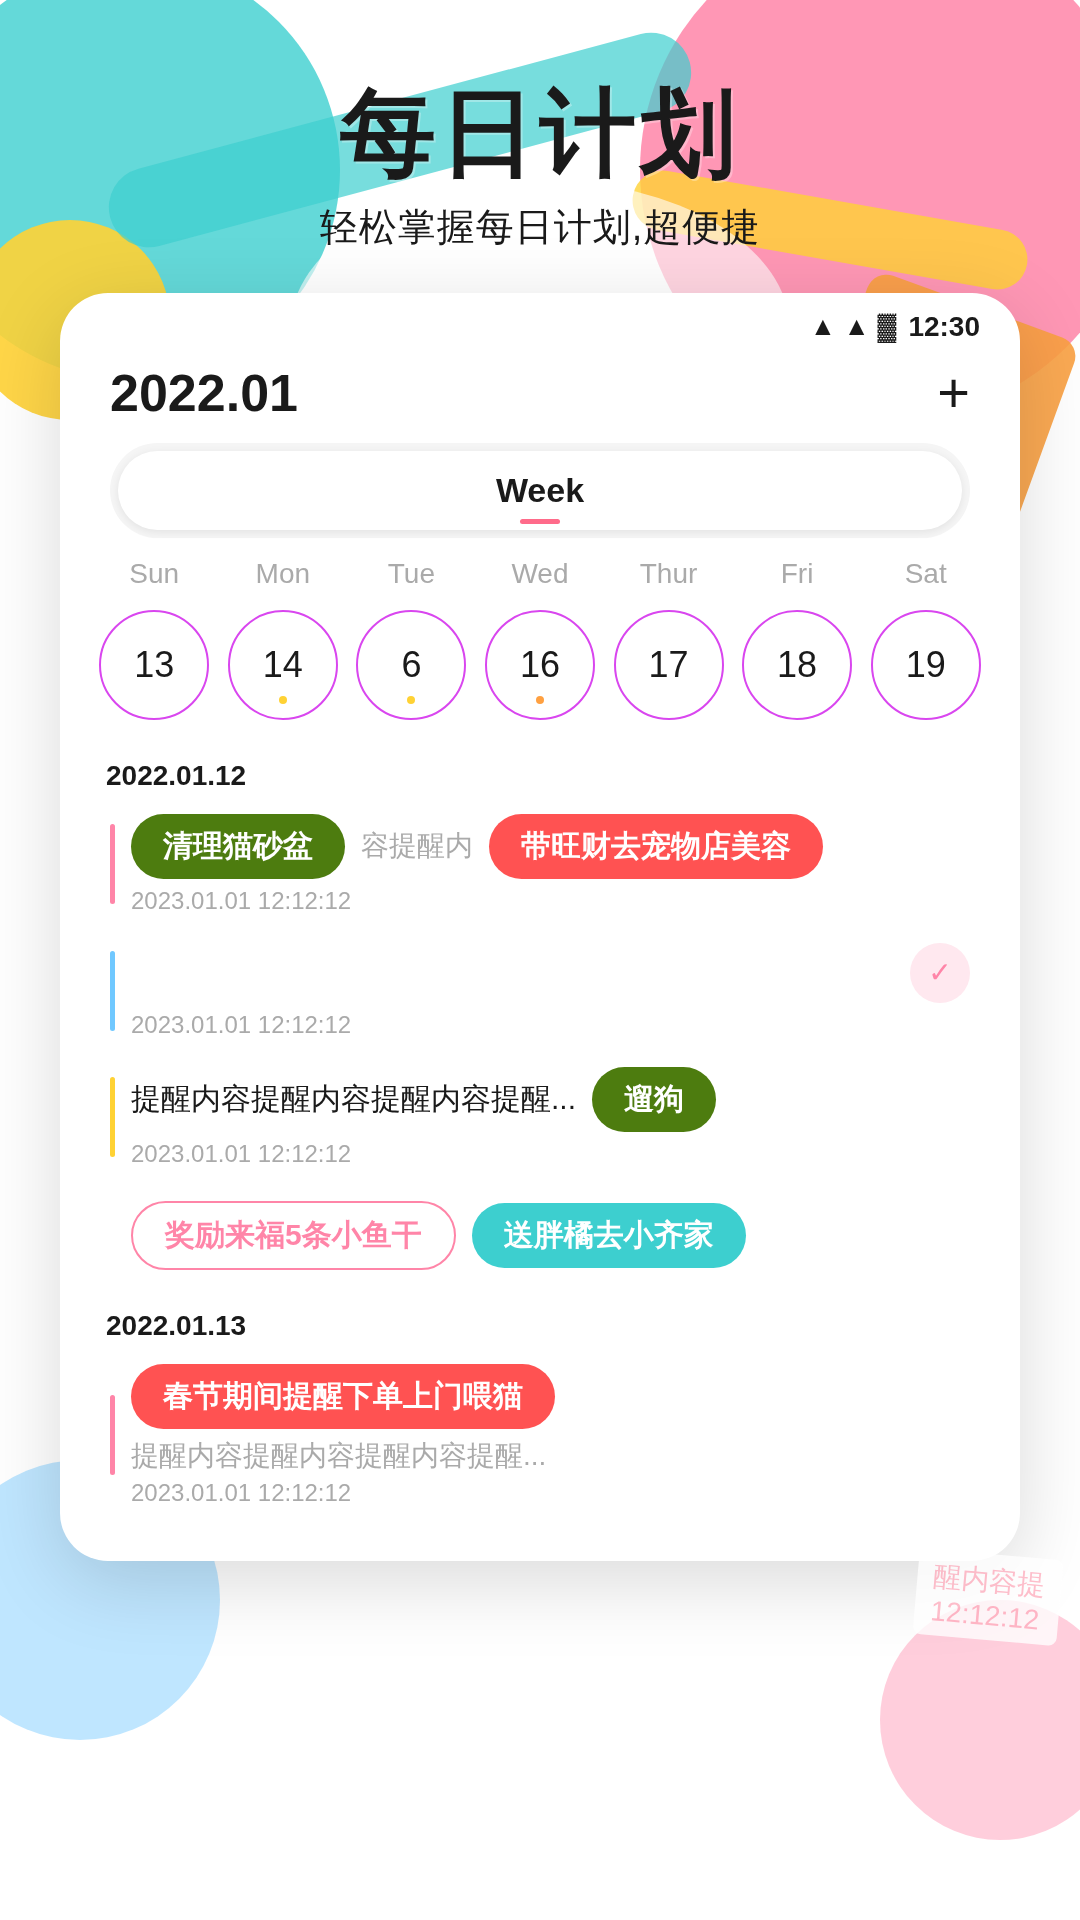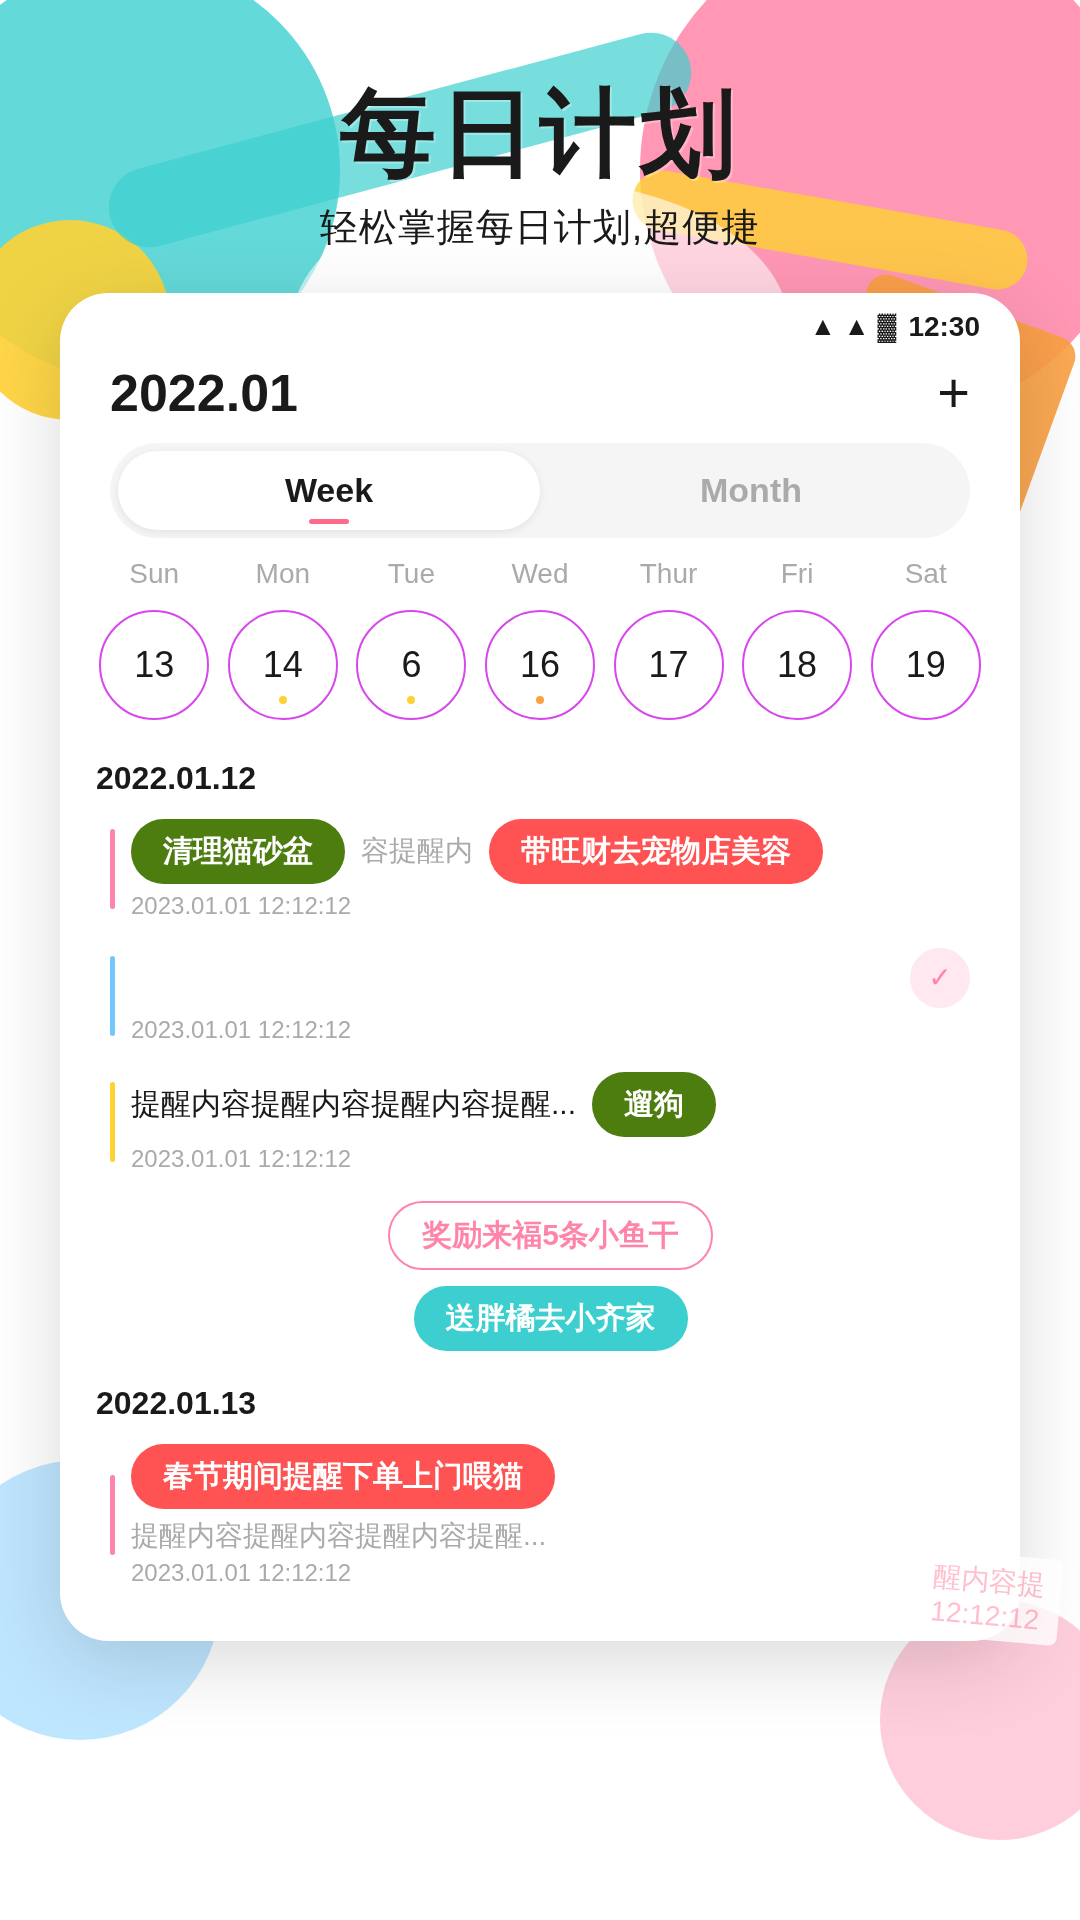--- a/index.html
+++ b/index.html
@@ -236,24 +236,24 @@
       width: 5px;
       height: 80px;
       border-radius: 3px;
       flex-shrink: 0;
     }
     .task-body {
       flex: 1;
     }
 
     .section-label {
-      font-size: 32px;
+      font-size: 28px;
       font-weight: 700;
       color: #1a1a1a;
-      padding: 20px 36px 8px;
+      padding: 20px 46px 8px;
     }
   </style>
 </head>
 <body>
 
 <div class="page">
 
   <div class="bg-area">
     <div class="bg-pink"></div>
     <div class="bg-teal"></div>
@@ -282,23 +282,20 @@
 
     <div class="cal-header">
       <span class="cal-date">2022.01</span>
       <span class="cal-add">+</span>
     </div>
 
     <div class="view-tabs">
       <div class="view-tab active">
         <span>Week</span>
       </div>
-      <div class="view-tab inactive">
-        <span>Month</span>
-      </div>
     </div>
 
     <div class="day-labels">
       <span class="day-label">Sun</span>
       <span class="day-label">Mon</span>
       <span class="day-label">Tue</span>
       <span class="day-label">Wed</span>
       <span class="day-label">Thur</span>
       <span class="day-label">Fri</span>
       <span class="day-label">Sat</span>
@@ -362,21 +359,21 @@
           <span style="font-size:30px;color:#1a1a1a;">提醒内容提醒内容提醒内容提醒...</span>
           <span class="tag tag-yellow">遛狗</span>
         </div>
         <div style="font-size:24px;color:#aaa;margin-top:8px;">2023.01.01   12:12:12</div>
       </div>
     </div>
 
     <div class="task-row-overlay">
       <div class="task-left-line" style="background:#ff85a8;visibility:hidden;"></div>
       <div class="task-body">
-        <div style="display:flex; gap:16px; align-items:center; flex-wrap:wrap;flex-direction:column;">
+        <div style="display:flex; gap:16px; align-items:center; flex-wrap:wrap;">
           <span class="tag" style="background:#fff;color:#ff85a8;border:2px solid #ff85a8;">奖励来福5条小鱼干</span>
           <span class="tag tag-teal">送胖橘去小齐家</span>
         </div>
       </div>
     </div>
 
     <div class="section-label">2022.01.13</div>
 
     <div class="task-row-overlay">
       <div class="task-left-line" style="background:#ff85a8;"></div>

